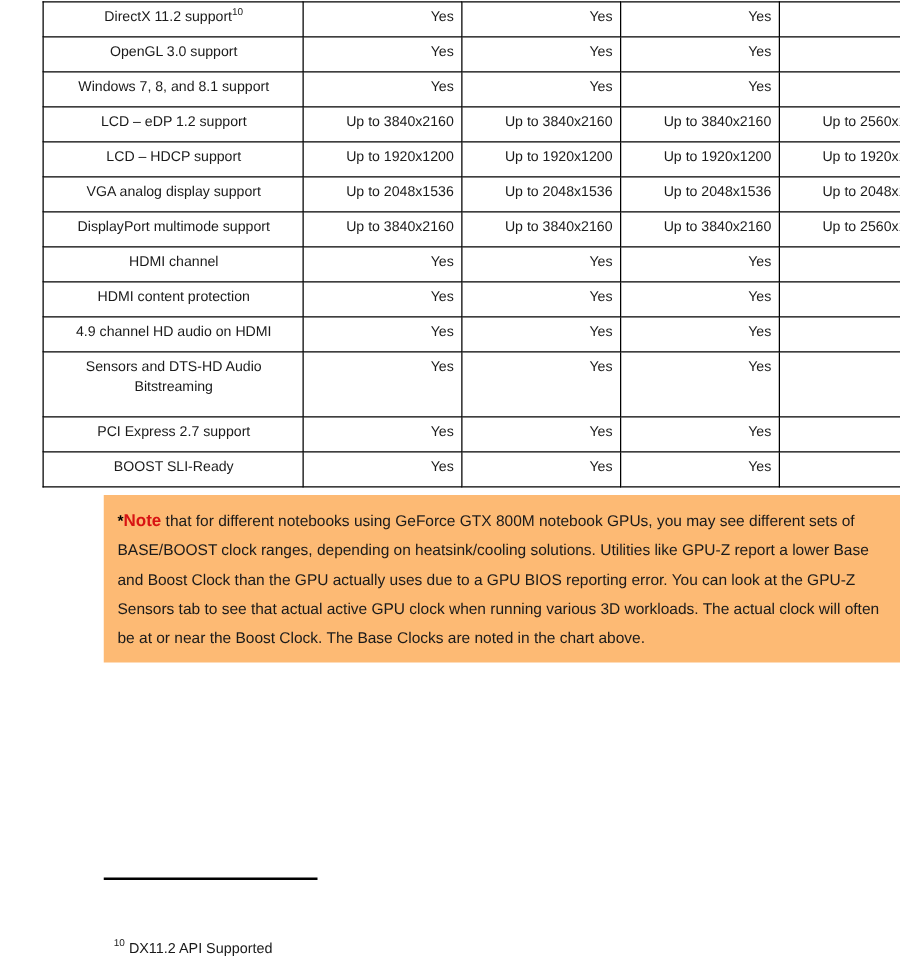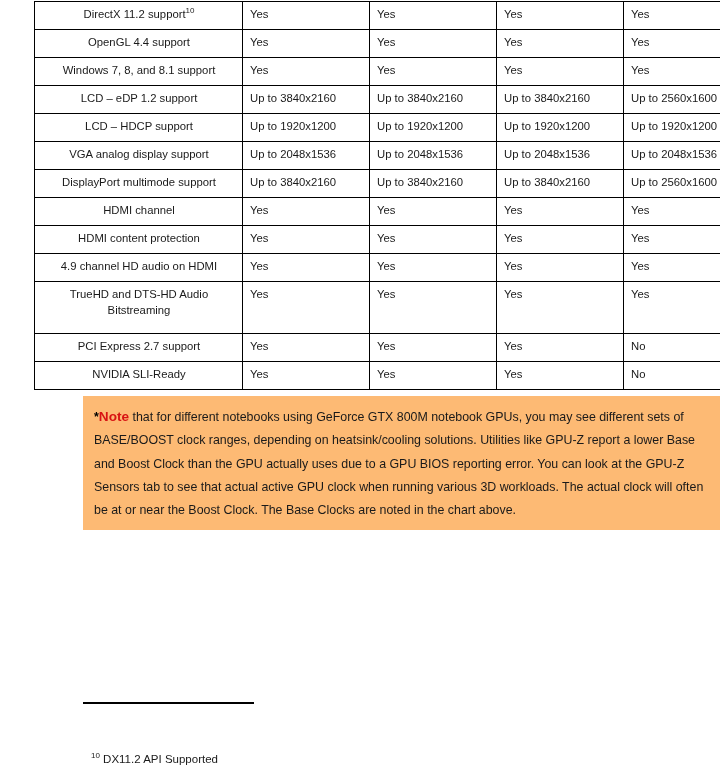--- a/index.html
+++ b/index.html
@@ -35,21 +35,21 @@
     color: #1a1a1a;
     vertical-align: top;
     padding: 5px 6px 5px 7px;
     height: 17px;
   }
   table.spec-table td.feature {
     text-align: center;
     width: 194px;
   }
   table.spec-table td.val {
-    text-align: left;
+    text-align: right;
     width: 113px;
   }
   table.spec-table tr.tall td {
     height: 41px;
   }
   sup.fn {
     font-size: 8px;
     vertical-align: super;
     line-height: 0;
   }
@@ -113,21 +113,21 @@
   <table class="spec-table">
     <tbody>
         <tr>
           <td class="feature">DirectX 11.2 support<sup class="fn">10</sup></td>
           <td class="val">Yes</td>
           <td class="val">Yes</td>
           <td class="val">Yes</td>
           <td class="val">Yes</td>
         </tr>
         <tr>
-          <td class="feature">OpenGL 4.4 support</td>
+          <td class="feature">OpenGL 3.0 support</td>
           <td class="val">Yes</td>
           <td class="val">Yes</td>
           <td class="val">Yes</td>
           <td class="val">Yes</td>
         </tr>
         <tr>
           <td class="feature">Windows 7, 8, and 8.1 support</td>
           <td class="val">Yes</td>
           <td class="val">Yes</td>
           <td class="val">Yes</td>
@@ -176,35 +176,35 @@
           <td class="val">Yes</td>
         </tr>
         <tr>
           <td class="feature">4.9 channel HD audio on HDMI</td>
           <td class="val">Yes</td>
           <td class="val">Yes</td>
           <td class="val">Yes</td>
           <td class="val">Yes</td>
         </tr>
         <tr class="tall">
-          <td class="feature">TrueHD and DTS-HD Audio Bitstreaming</td>
+          <td class="feature">Sensors and DTS-HD Audio Bitstreaming</td>
           <td class="val">Yes</td>
           <td class="val">Yes</td>
           <td class="val">Yes</td>
           <td class="val">Yes</td>
         </tr>
         <tr>
           <td class="feature">PCI Express 2.7 support</td>
           <td class="val">Yes</td>
           <td class="val">Yes</td>
           <td class="val">Yes</td>
           <td class="val">No</td>
         </tr>
         <tr>
-          <td class="feature">NVIDIA SLI-Ready</td>
+          <td class="feature">BOOST SLI-Ready</td>
           <td class="val">Yes</td>
           <td class="val">Yes</td>
           <td class="val">Yes</td>
           <td class="val">No</td>
         </tr>
       </tbody>
   </table>
 </div>
 
 <div class="note-box">

